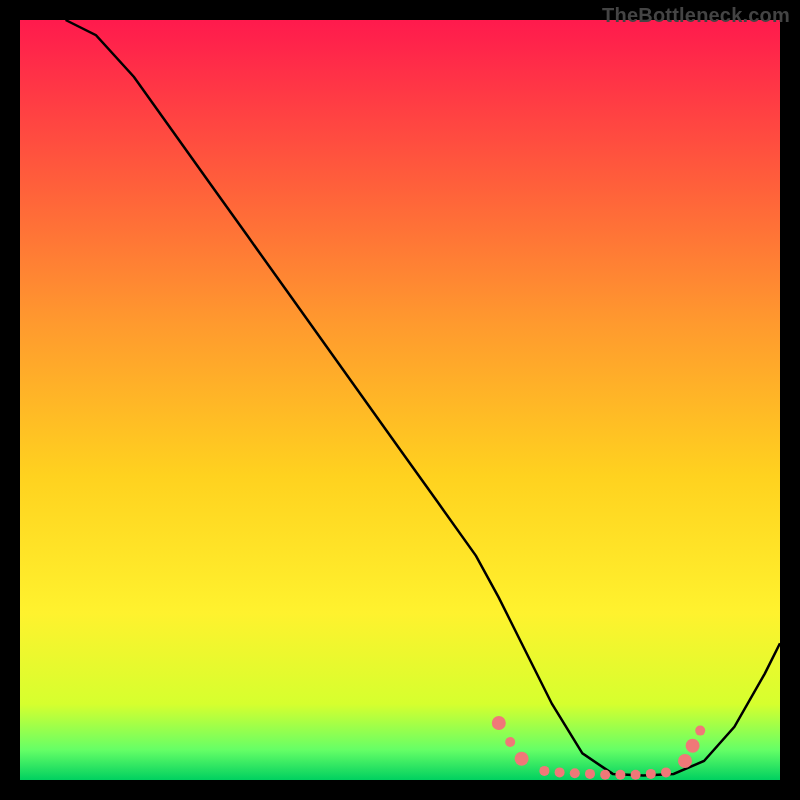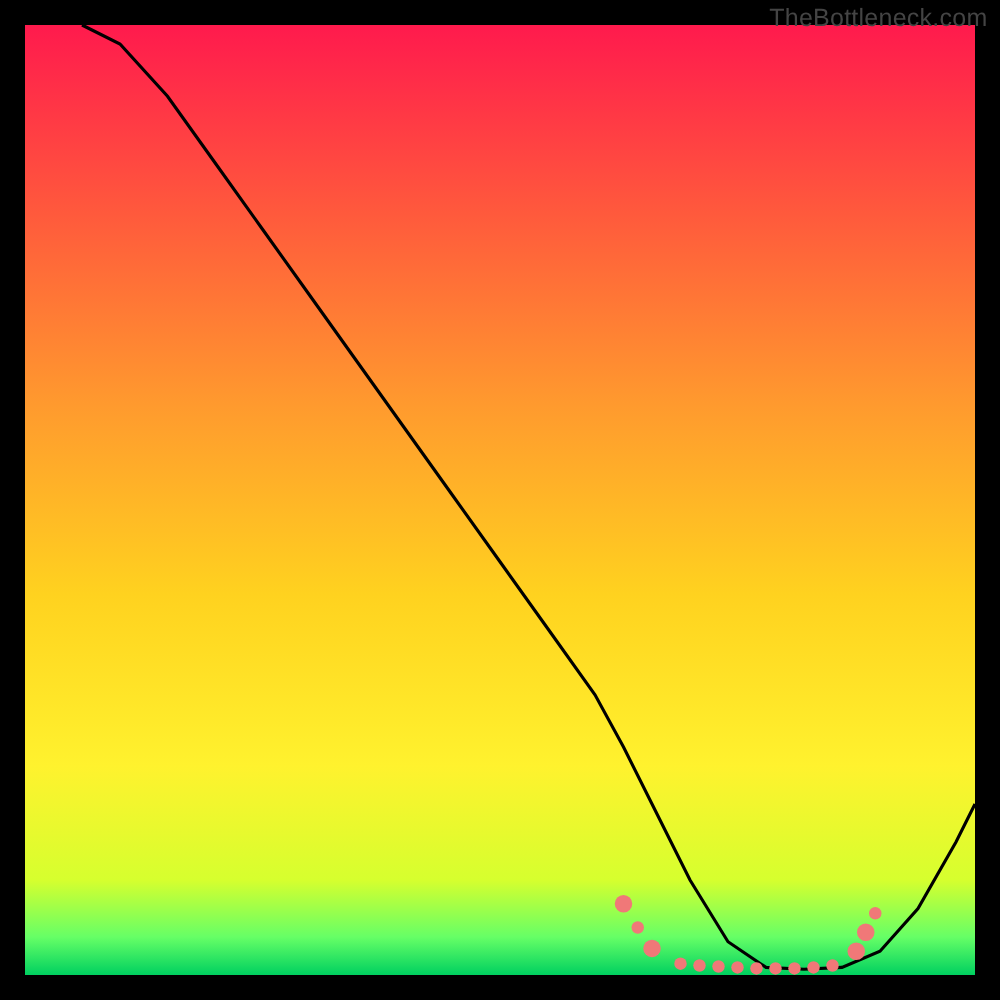--- a/index.html
+++ b/index.html
@@ -15,21 +15,21 @@
     position: relative;
     width: 800px;
     height: 800px;
   }
   .watermark {
     position: absolute;
     top: 4px;
     right: 10px;
     color: #444;
     font-size: 20px;
-    font-weight: 400;
+    font-weight: 700;
     letter-spacing: 0.2px;
     z-index: 5;
   }
   svg {
     display: block;
   }
 </style>
 </head>
 <body>
 

